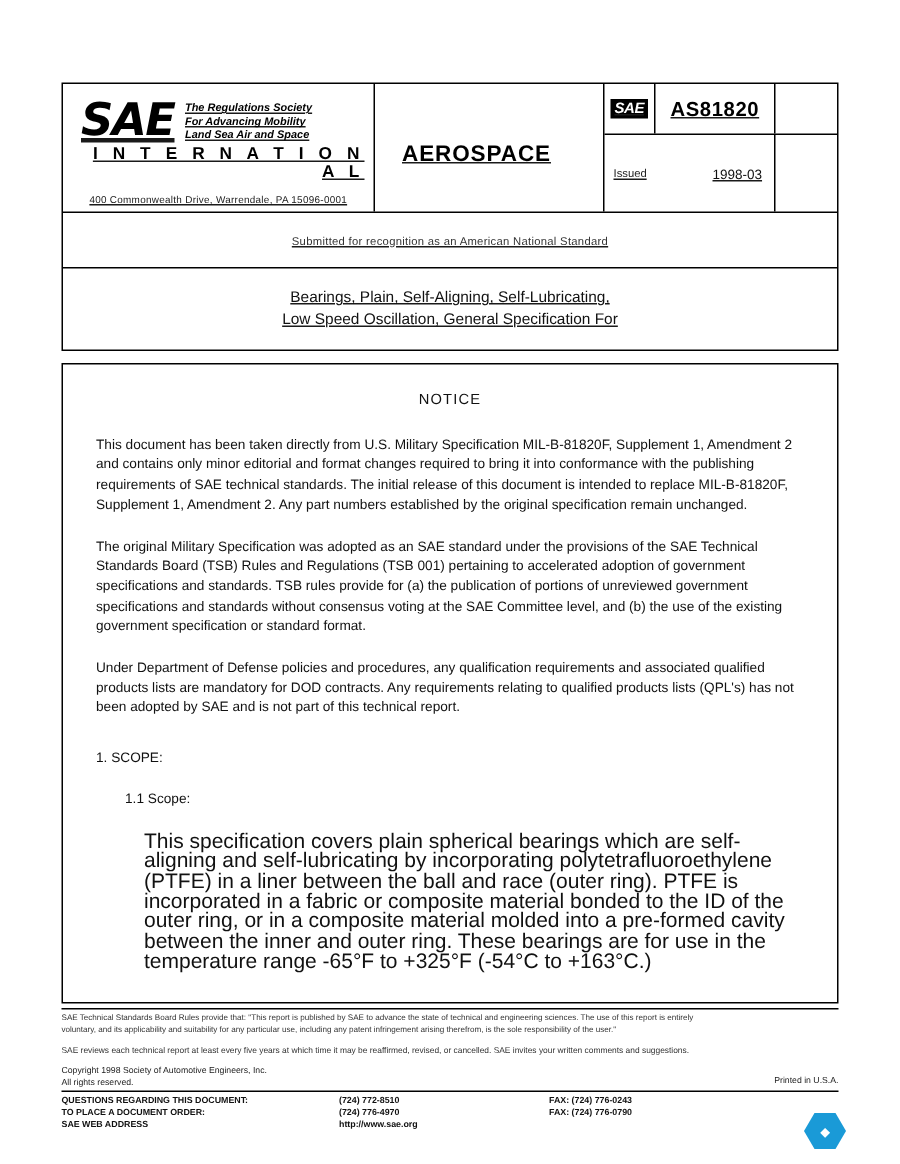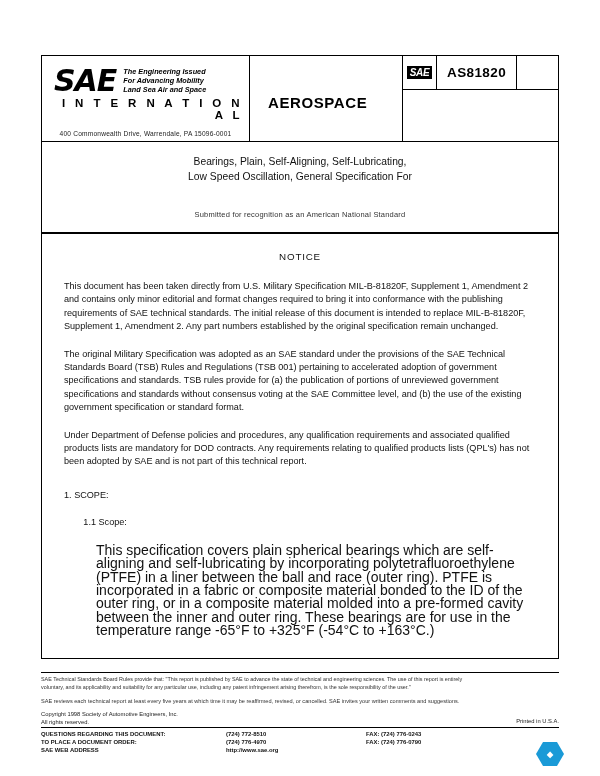--- a/index.html
+++ b/index.html
@@ -26,20 +26,21 @@
   .doc-head {
     position: absolute;
     left: 41px; top: 55px;
     width: 518px;
     border: 1.5px solid #000;
     box-sizing: border-box;
   }
   .head-row {
     display: flex;
     border-bottom: 1.5px solid #000;
+    text-decoration: underline;
   }
   .head-row.last { border-bottom: none; }
 
   .cell-logo {
     width: 208px;
     box-sizing: border-box;
     border-right: 1.5px solid #000;
     padding: 10px 6px 4px 6px;
     text-align: center;
   }
@@ -190,21 +191,21 @@
   }
   .subject-line {
     font-size: 10.3px;
     line-height: 15px;
     color: #111;
   }
 
   
   .body-box {
     position: absolute;
-    left: 41px; top: 232px;
+    left: 41px; top: 242px;
     width: 518px;
     height: 427px;
     border: 1.5px solid #000;
     box-sizing: border-box;
     padding: 14px 22px 10px 22px;
   }
   .notice-title {
     text-align: center;
     font-size: 9.8px;
     letter-spacing: 0.8px;
@@ -331,51 +332,56 @@
 <div class="page">
 
   <div class="doc-head">
 
     <div class="head-row">
 
       <div class="cell-logo">
         <div class="sae-logoline">
           <div class="sae-big">SAE</div>
           <div class="sae-tag">
-            <div>The Engineering Issued</div>
+            <div>The Regulations Society</div>
             <div>For Advancing Mobility</div>
             <div>Land Sea Air and Space</div>
           </div>
         </div>
         <div class="sae-intl">I N T E R N A T I O N A L</div>
         <div class="sae-addr">400 Commonwealth Drive, Warrendale, PA 15096-0001</div>
       </div>
 
       <div class="cell-title">
         <div class="t1">AEROSPACE</div>
       </div>
 
       <div class="cell-num">
         <div class="num-top">
           <div class="num-badge">
             <span class="badge-box">SAE</span>
           </div>
           <div class="num-val">AS81820</div>
           <div class="num-right"></div>
         </div>
+        <div class="num-bot">
+          <div class="issued-lbl">Issued</div>
+          <div class="issued-val">1998-03</div>
+          <div class="issued-right"></div>
+        </div>
       </div>
+    </div>
+
+    <div class="head-row row-submit">
+      <div class="submit-text">Submitted for recognition as an American National Standard</div>
     </div>
 
     <div class="head-row row-subject last">
       <div class="subject-line">Bearings, Plain, Self-Aligning, Self-Lubricating,</div>
       <div class="subject-line">Low Speed Oscillation, General Specification For</div>
-    </div>
-
-    <div class="head-row row-submit">
-      <div class="submit-text">Submitted for recognition as an American National Standard</div>
     </div>
   </div>
 
   <div class="body-box">
     <div class="notice-title">NOTICE</div>
 
     <div class="para">This document has been taken directly from U.S. Military Specification MIL-B-81820F, Supplement 1, Amendment 2 and contains only minor editorial and format changes required to bring it into conformance with the publishing requirements of SAE technical standards.  The initial release of this document is intended to replace MIL-B-81820F, Supplement 1, Amendment 2.  Any part numbers established by the original specification remain unchanged.</div>
     <div class="para">The original Military Specification was adopted as an SAE standard under the provisions of the SAE Technical Standards Board (TSB) Rules and Regulations (TSB 001) pertaining to accelerated adoption of government specifications and standards.  TSB rules provide for (a) the publication of portions of unreviewed government specifications and standards without consensus voting at the SAE Committee level, and (b) the use of the existing government specification or standard format.</div>
     <div class="para">Under Department of Defense policies and procedures, any qualification requirements and associated qualified products lists are mandatory for DOD contracts.  Any requirements relating to qualified products lists (QPL's) has not been adopted by SAE and is not part of this technical report.</div>
 

